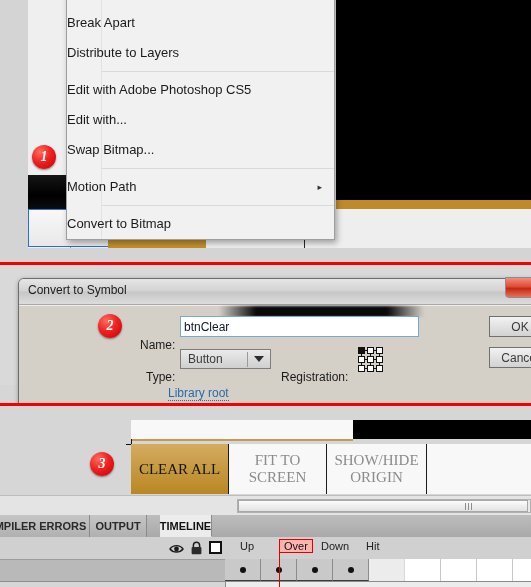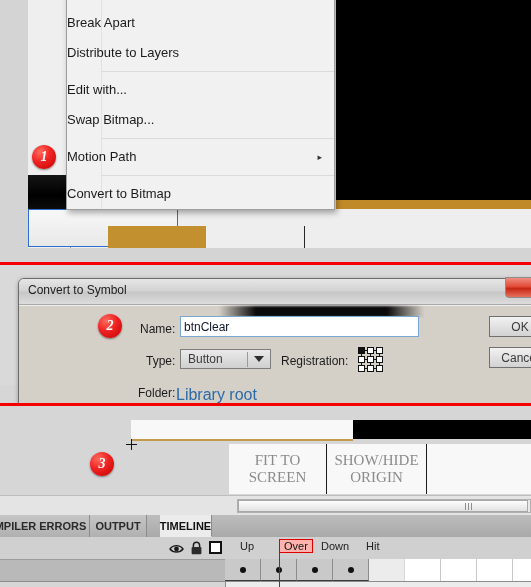--- a/index.html
+++ b/index.html
@@ -68,21 +68,21 @@
   #dialog-close{
     position:absolute;right:-5px;top:-2px;width:40px;height:21px;border-radius:0 4px 0 4px;
     background:linear-gradient(180deg,#f08c80 0%,#e14b36 45%,#c52814 55%,#e8715c 100%);
     border:1px solid #8d8d8d;box-sizing:border-box;
   }
   #dialog-body{position:absolute;left:0;right:0;top:26px;bottom:0;background:#d4d0c8;
      border-top:1px solid #f0eeea;}
   #dialog-smudge{position:absolute;left:200px;top:0px;width:205px;height:11px;
      background:linear-gradient(90deg,rgba(0,0,0,0) 0%,#0a0a0a 18%,#0a0a0a 82%,rgba(0,0,0,0) 100%);filter:blur(1px);}
   #badge2{position:absolute;left:98px;top:314px;}
-  .lbl{font-size:12px;color:#1b1b1b;}
+  .lbl{font-size:12px;color:#1b1b1b;margin-top:16px;}
   #name-label{position:absolute;left:140px;top:322px;}
   #name-input{
     position:absolute;left:180px;top:316px;width:239px;height:21px;box-sizing:border-box;
     background:#fff;border:1px solid #7aa8d4;padding:0 3px;font-size:12px;color:#0f172a;
     font-family:"Liberation Sans",sans-serif;line-height:19px;outline:none;
   }
   #type-label{position:absolute;left:146px;top:354px;}
   #type-select{
     position:absolute;left:180px;top:349px;width:91px;height:20px;box-sizing:border-box;
     background:linear-gradient(180deg,#eaeaea,#cfcfcf);border:1px solid #7d7d7d;
@@ -91,21 +91,21 @@
   #type-select .div{position:absolute;right:22px;top:2px;width:1px;height:15px;background:#9a9a9a;}
   #type-select .car{position:absolute;right:6px;top:6px;width:0;height:0;
      border-left:5px solid transparent;border-right:5px solid transparent;border-top:6px solid #2e2e2e;}
   #reg-label{position:absolute;left:281px;top:354px;}
   #reg-grid{position:absolute;left:358px;top:347px;width:26px;height:26px;}
   #reg-grid .cell{position:absolute;width:7px;height:7px;border:1px solid #111;box-sizing:border-box;background:#fff;}
   #reg-grid .cell.on{background:#111;}
   #reg-grid .hline{position:absolute;height:1px;background:#111;}
   #reg-grid .vline{position:absolute;width:1px;background:#111;}
   #folder-label{position:absolute;left:138px;top:386px;}
-  #folder-link{position:absolute;left:176px;top:386px;font-size:16px;color:#2b6aa8;
+  #folder-link{position:absolute;left:168px;top:386px;font-size:12px;color:#2b6aa8;
      border-bottom:1px dotted #2b6aa8;cursor:pointer;}
 
   .dlgbtn{
     position:absolute;width:62px;height:21px;box-sizing:border-box;
     background:linear-gradient(180deg,#f2f2f2,#d2d2d2);border:1px solid #707070;
     font-size:12px;color:#3a3a3a;display:flex;align-items:center;justify-content:center;
   }
   #btn-ok{left:489px;top:316px;}
   #btn-cancel{left:489px;top:347px;}
 
@@ -202,20 +202,23 @@
     <div class="gutter"></div>
     <div style="height:16px"></div>
     <div class="mi">
       <span>Break Apart</span>
     </div>
     <div class="mi">
       <span>Distribute to Layers</span>
     </div>
     <div class="msep"></div>
     <div class="mi">
+      <span>Edit with Adobe Photoshop CS5</span>
+    </div>
+    <div class="mi">
       <span>Edit with...</span>
     </div>
     <div class="mi">
       <span>Swap Bitmap...</span>
     </div>
     <div class="msep"></div>
     <div class="mi">
       <span>Motion Path</span>
       <span class="arrow">▸</span>
     </div>
@@ -280,20 +283,21 @@
 <div id="btn-ok" class="dlgbtn">OK</div>
 <div id="btn-cancel" class="dlgbtn">Cancel</div>
 
 <div id="divider-bot"></div>
 
 <div id="section-buttons">
   <div id="bp-whitebar"></div>
   <div id="bp-blackbar"></div>
   <div id="bp-cross"></div>
   <div id="bp-strip">
+    <div id="bp-clear" class="bp-btn">CLEAR ALL</div>
     <div id="bp-fit" class="bp-btn">FIT TO SCREEN</div>
     <div id="bp-show" class="bp-btn">SHOW/HIDE ORIGIN</div>
     <div id="bp-empty" class="bp-btn"></div>
   </div>
 </div>
 <div id="badge3" class="badge">3</div>
 
 <div id="scrollrow">
   <div id="scrollbar-track"></div>
   <div id="scrollbar-thumb"></div>

